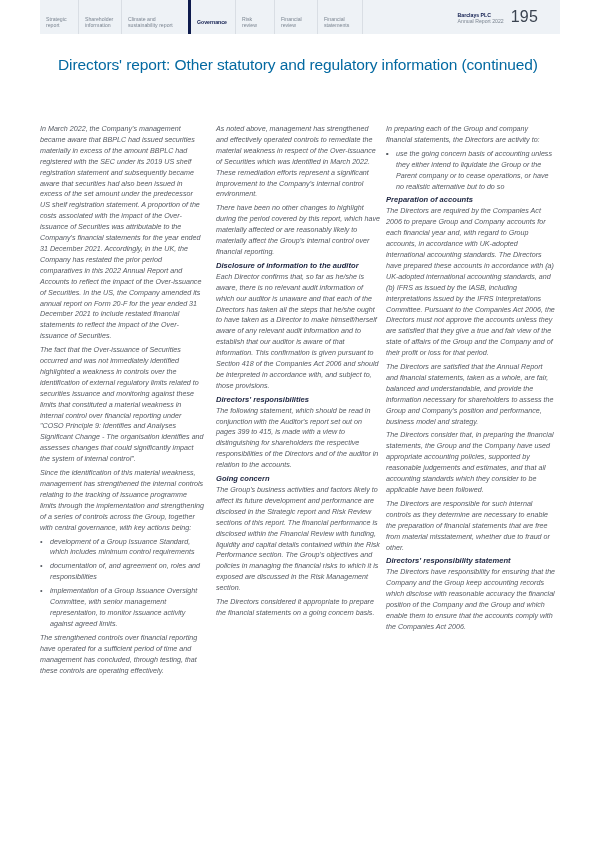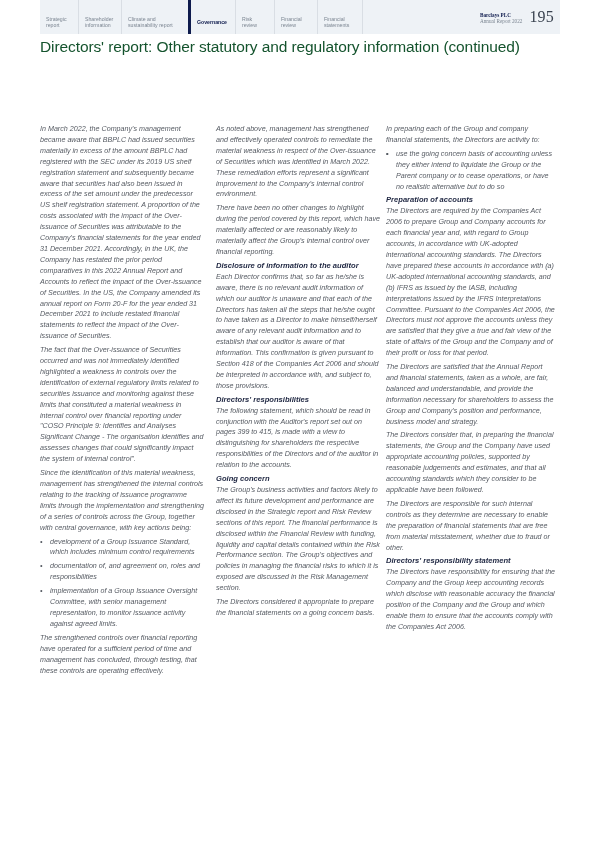--- a/index.html
+++ b/index.html
@@ -6,27 +6,27 @@
   body { width: 600px; height: 849px; position: relative; overflow: hidden;
          font-family: "Liberation Sans", sans-serif; color: #4a4f57; }
 
   .topnav { position: absolute; left: 40px; top: 0; width: 520px; height: 34px;
             background: #eef2f6; display: flex; }
   .nav-item { font-size: 5.2px; line-height: 6.4px; color: #7b8591; padding: 16px 0 0 6px;
               box-sizing: border-box; border-left: 1px solid #d9dee4; height: 34px; }
   .nav-item:first-child { border-left: none; padding-left: 6px; }
   .nav-item.active { border-left: 3px solid #0e1b4d; color: #0e1b4d; font-weight: bold; padding-top: 19px; }
   .nav-spacer { flex: 1; border-left: 1px solid #d9dee4; }
-  .brand { display: flex; align-items: center; padding-right: 6px; font-family: Liberation Serif, serif; }
+  .brand { display: flex; align-items: center; padding-right: 22px; }
   .brand-text { font-size: 5.2px; line-height: 6.4px; color: #7b8591; text-align: left; margin-right: 7px; padding-top: 2px; }
   .brand-text .name { color: #0e1b4d; font-weight: bold; display: block; }
   .page-num { font-size: 16px; color: #3a4350; font-weight: normal; letter-spacing: 0.2px; }
 
-  .page-title { position: absolute; left: 40px; top: 38px; font-size: 15.5px; color: #14532d;
-                letter-spacing: -0.1px; margin: 0; font-weight: normal; white-space: nowrap; }
+  .page-title { position: absolute; left: 40px; top: 38px; font-size: 15.5px; color: #0369a1;
+                letter-spacing: -0.1px; margin: 18px; font-weight: normal; white-space: nowrap; }
 
   .col { position: absolute; top: 124px; width: 164px; font-size: 7.15px; line-height: 10.9px;
          color: #555a62; font-style: italic; }
   .col.c1 { left: 40px; }
   .col.c2 { left: 216px; width: 166px; }
   .col.c3 { left: 386px; width: 170px; }
   .col p { margin: 0 0 3px 0; }
   .col h3 { margin: 0; font-size: 7.6px; line-height: 10.9px; color: #1d2540; font-weight: bold; }
   .col ul { margin: 0 0 3px 0; padding: 0; list-style: none; }
   .col li { position: relative; padding-left: 10px; margin-bottom: 3px; }

